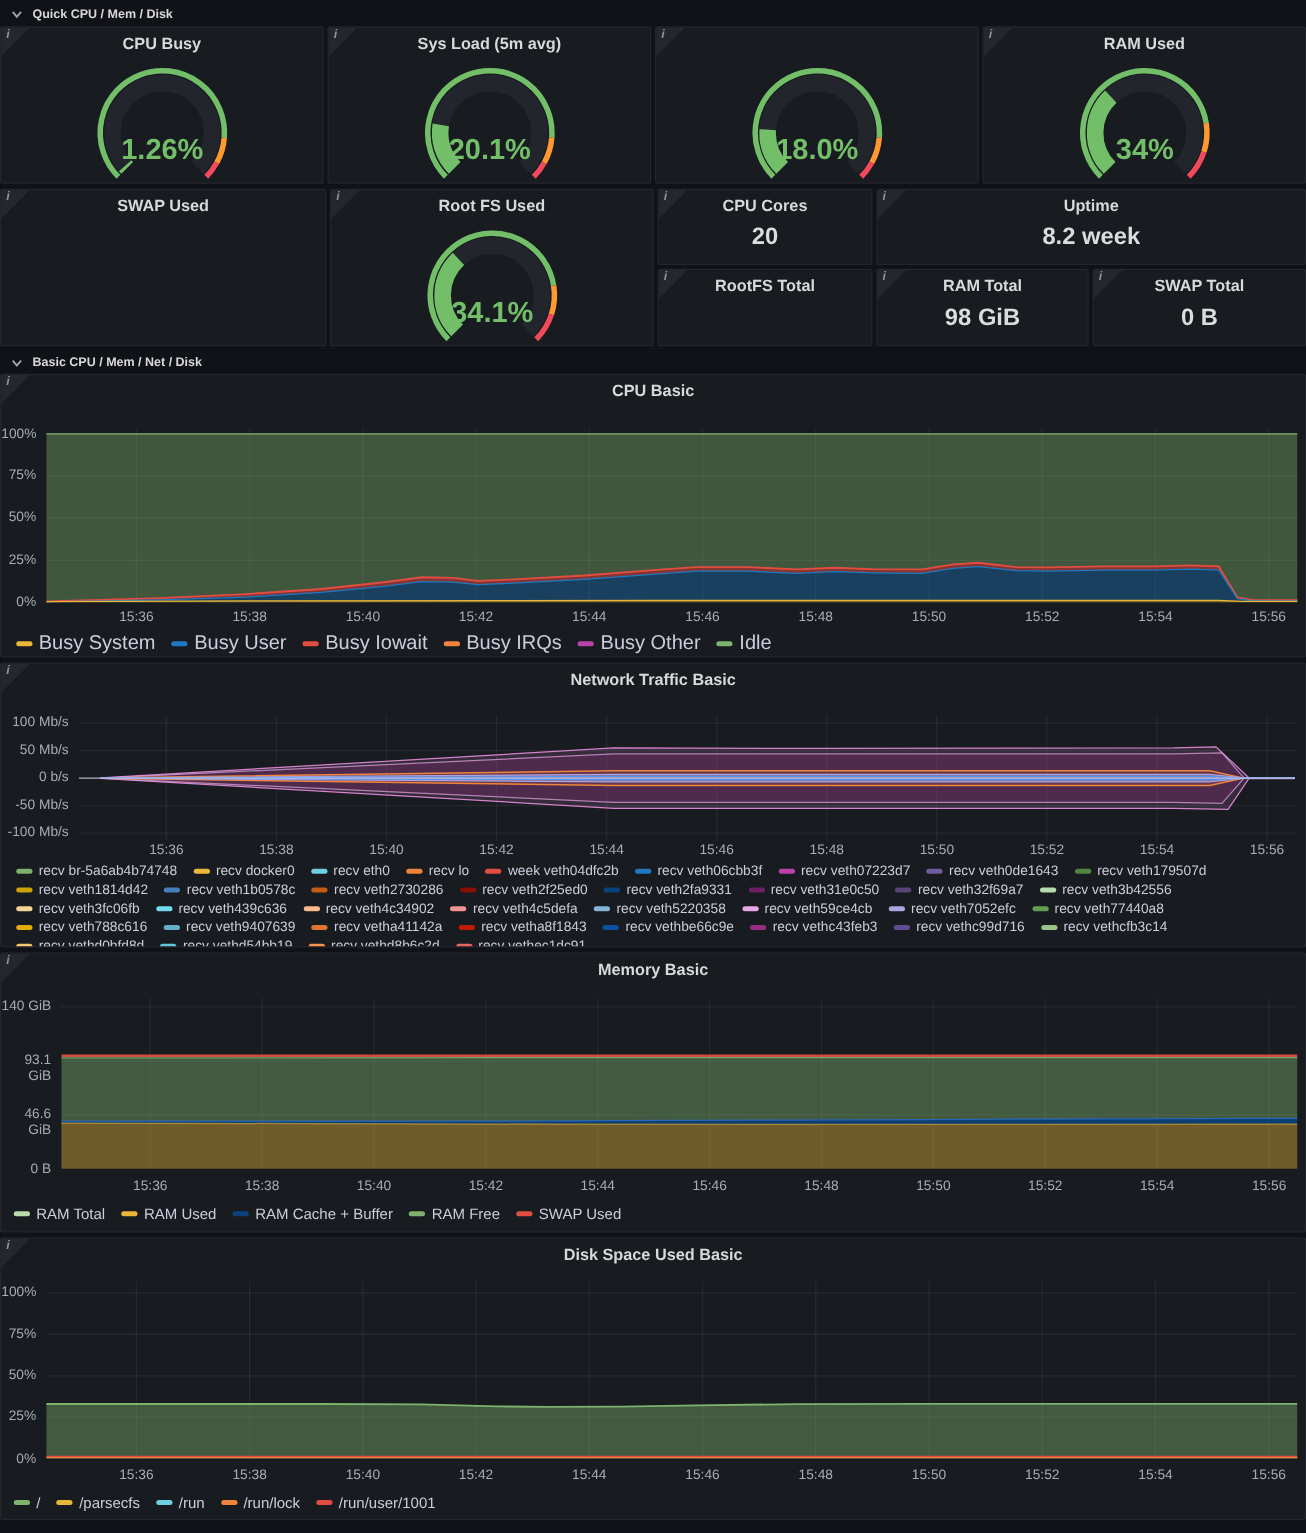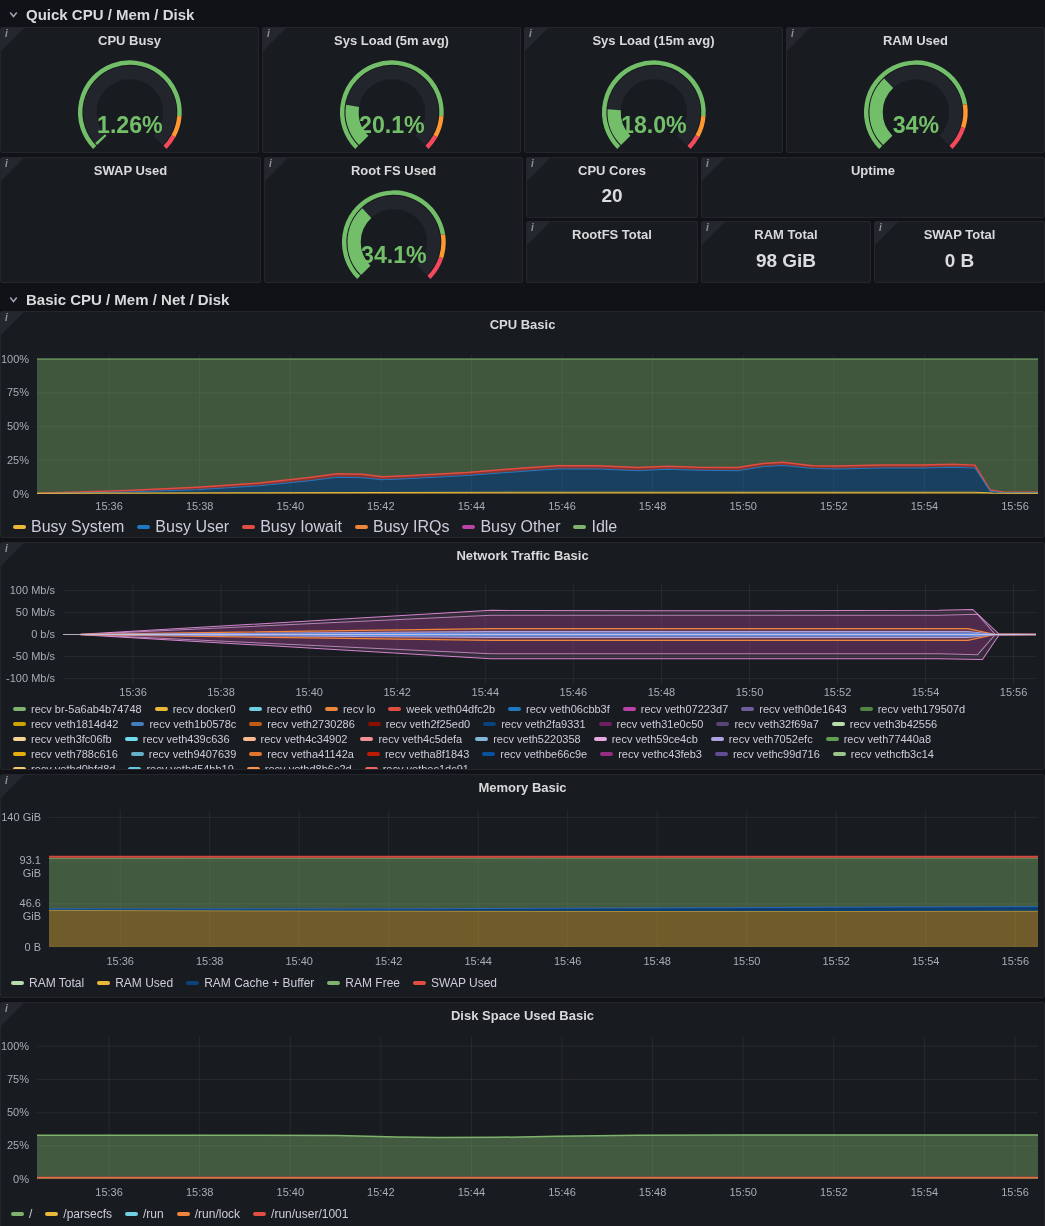--- a/index.html
+++ b/index.html
@@ -5,21 +5,21 @@
   html,body{margin:0;padding:0}
   body{
     width:1045px;height:1226px;overflow:hidden;
     background:#111217;color:#CCCCDC;
     font-family:"Liberation Sans",sans-serif;
     -webkit-font-smoothing:antialiased;
   }
   .section-header{
     display:flex;align-items:center;gap:7px;
     padding:6px 8px 4px 8px;cursor:pointer;
-    font-size:15px;font-weight:700;color:#D8D9DA;
+    font-size:10px;font-weight:700;color:#D8D9DA;
   }
   .section-header.small{padding:4px 8px 3px 8px}
   .chev{display:inline-flex;color:#9DA5B3}
   .row{display:flex;gap:3px;margin:0 0 4px 0}
   .panel{
     position:relative;background:#181B1F;
     border:1px solid #24262C;border-radius:2px;
     box-sizing:border-box;overflow:hidden;
   }
   .corner{
@@ -97,21 +97,20 @@
           <path d="M124.43 81.68 A45 45 0 0 1 116.82 91.82" stroke="#F2495C" stroke-width="4" fill="none"></path>
           <path d="M59.54 85.46 A36 36 0 0 1 49.47 54.20" stroke="#73BF69" stroke-width="12" fill="none"></path>
           <text x="85" y="79" text-anchor="middle" font-size="21" font-weight="700" fill="#73BF69" font-family="Liberation Sans, sans-serif">20.1%</text>
         </svg>
       </div>
   </div>
   <div class="panel" style="flex:1;height:126px">
     <div class="corner">
         <span>i</span>
       </div>
-    <div class="panel-title">Sys Load (15m avg)</div>
     <div class="gauge-wrap">
         <svg viewBox="0 0 170 96">
           <path d="M59.54 85.46 A36 36 0 1 1 110.46 85.46" stroke="#22252B" stroke-width="12" fill="none"></path>
           <path d="M53.18 91.82 A45 45 0 1 1 129.86 63.53" stroke="#73BF69" stroke-width="4" fill="none"></path>
           <path d="M129.86 63.53 A45 45 0 0 1 124.43 81.68" stroke="#FF9830" stroke-width="4" fill="none"></path>
           <path d="M124.43 81.68 A45 45 0 0 1 116.82 91.82" stroke="#F2495C" stroke-width="4" fill="none"></path>
           <path d="M59.54 85.46 A36 36 0 0 1 49.07 57.74" stroke="#73BF69" stroke-width="12" fill="none"></path>
           <text x="85" y="79" text-anchor="middle" font-size="21" font-weight="700" fill="#73BF69" font-family="Liberation Sans, sans-serif">18.0%</text>
         </svg>
       </div>
@@ -164,20 +163,21 @@
             <span>i</span>
           </div>
         <div class="panel-title">CPU Cores</div>
         <div class="stat-value">20</div>
       </div>
       <div class="panel stat-panel" style="flex:1">
         <div class="corner">
             <span>i</span>
           </div>
         <div class="panel-title">Uptime</div>
+        <div class="stat-value">8.2 week</div>
       </div>
     </div>
     <div style="display:flex;gap:3px;height:62px">
       <div class="panel stat-panel" style="width:172px;flex:none">
         <div class="corner">
             <span>i</span>
           </div>
         <div class="panel-title">RootFS Total</div>
       </div>
       <div class="panel stat-panel" style="width:170px;flex:none">

